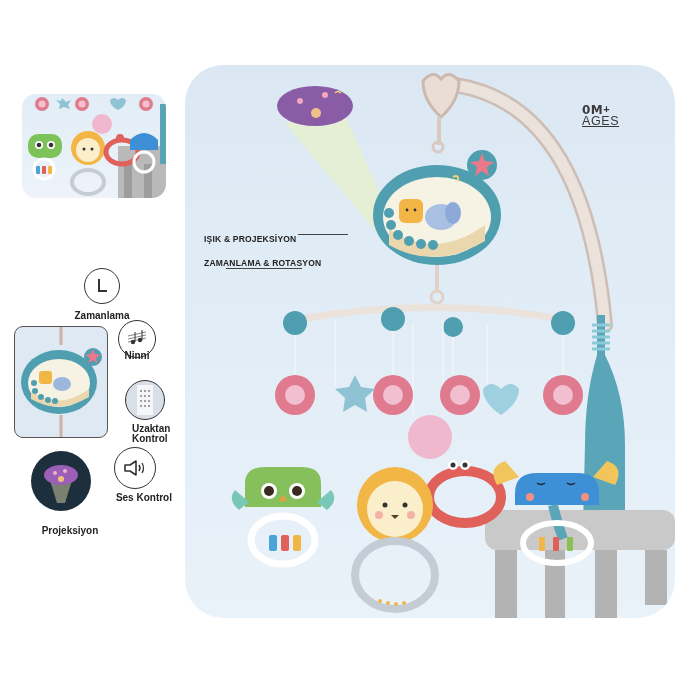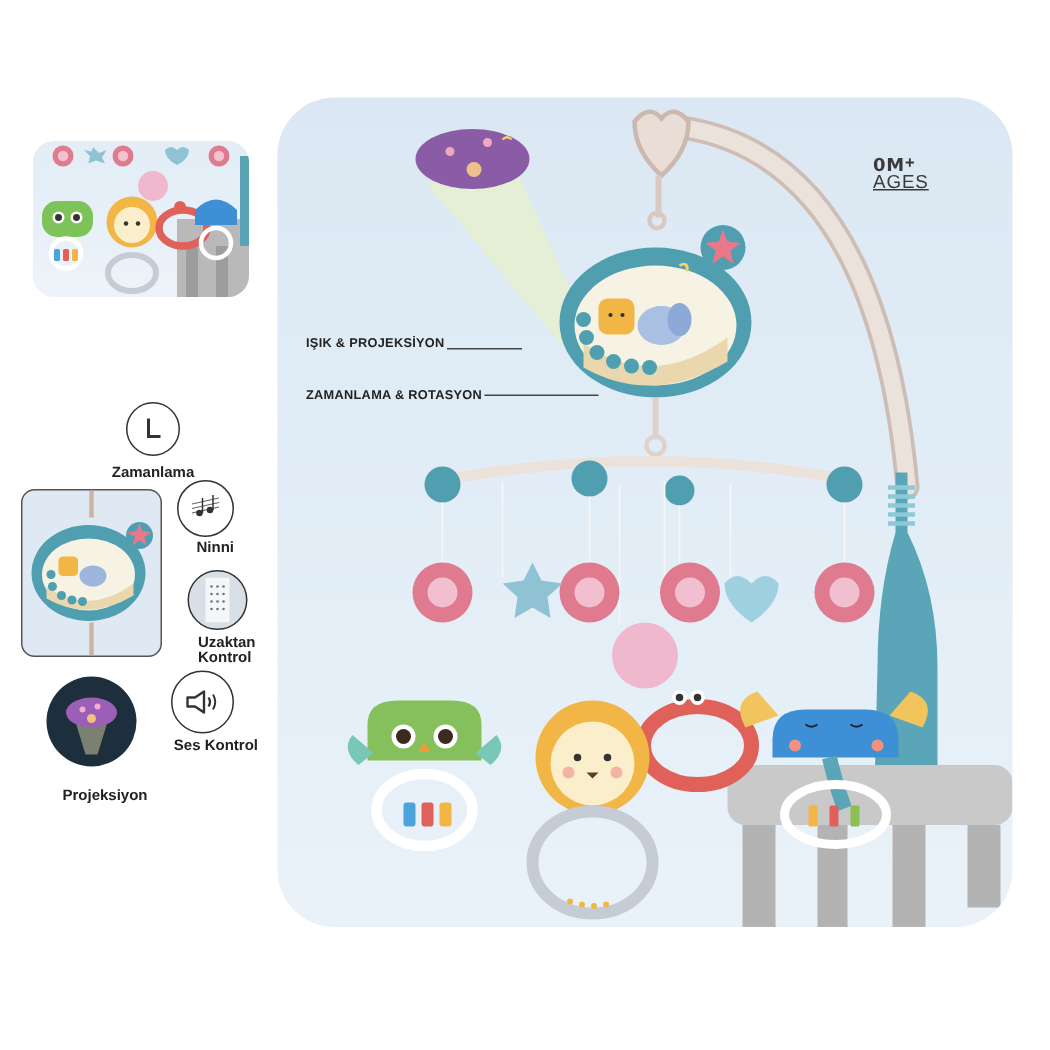--- a/index.html
+++ b/index.html
@@ -88,21 +88,21 @@
   <div class="feat-circle" style="width:36px;height:36px;">
     <svg width="26" height="26" viewBox="0 0 26 26">
       <path d="M4 10 L22 6 M4 13 L22 9 M4 16 L22 12" stroke="#666" stroke-width="0.8"></path>
       <circle cx="9" cy="16" r="2.2" fill="#333"></circle>
         <path d="M11 16 V6" stroke="#333" stroke-width="1"></path>
       <circle cx="16" cy="14" r="2.2" fill="#333"></circle>
         <path d="M18 14 V4" stroke="#333" stroke-width="1"></path>
     </svg>
   </div>
 </div>
-<div class="abs feat-label" style="left:118px;top:361px;width:38px;text-align:right;">Ninni</div>
+<div class="abs feat-label" style="left:118px;top:351px;width:38px;">Ninni</div>
 
 <div class="abs" style="left:125px;top:380px;">
   <div class="feat-circle" style="width:38px;height:38px;background:#d8dfe6;">
     <svg width="18" height="30" viewBox="0 0 18 30">
       <rect x="1" y="0" width="16" height="30" fill="#f4f6f8"></rect>
       <g fill="#777">
         <circle cx="5" cy="6" r="0.9"></circle>
           <circle cx="9" cy="6" r="0.9"></circle>
           <circle cx="13" cy="6" r="0.9"></circle>
         <circle cx="5" cy="11" r="0.9"></circle>
@@ -292,25 +292,25 @@
       <circle cx="400" cy="432" r="4" fill="#f3907e"></circle>
     <path d="M352 418 q4 3 8 0 M382 418 q4 3 8 0" stroke="#223" fill="none" stroke-width="1.3"></path>
     <path d="M368 440 q4 18 10 34" stroke="#5aa6b8" stroke-width="10" fill="none"></path>
     <ellipse cx="372" cy="478" rx="34" ry="20" fill="none" stroke="#ffffff" stroke-width="6"></ellipse>
     <rect x="354" y="472" width="6" height="14" rx="1" fill="#f2b646"></rect>
     <rect x="368" y="472" width="6" height="14" rx="1" fill="#e0605a"></rect>
     <rect x="382" y="472" width="6" height="14" rx="1" fill="#8cc054"></rect>
   </svg>
 
   
-  <div class="abs" style="left:19px;top:158px;display:flex;align-items:flex-end;">
+  <div class="abs" style="left:19px;top:169px;display:flex;align-items:flex-start;">
     <span class="callout">IŞIK &amp; PROJEKSİYON</span>
     <span class="callout-line" style="width:50px;margin-left:2px;"></span>
   </div>
-  <div class="abs" style="left:19px;top:193px;display:flex;align-items:center;">
+  <div class="abs" style="left:19px;top:193px;display:flex;align-items:center;flex-direction:column;">
     <span class="callout">ZAMANLAMA &amp; ROTASYON</span>
     <span class="callout-line" style="width:76px;margin-left:2px;"></span>
   </div>
 
   
   <div class="abs" style="left:397px;top:38px;text-align:center;">
     <div style="display:flex;align-items:flex-start;">
       <span class="age-main">0M</span>
       <span class="age-plus">+</span>
     </div>

